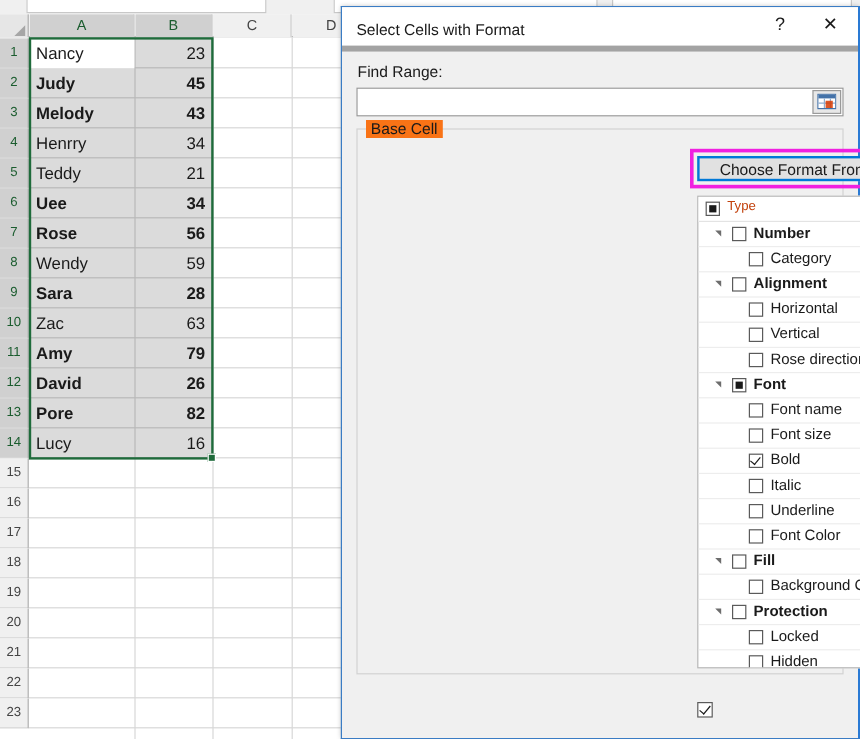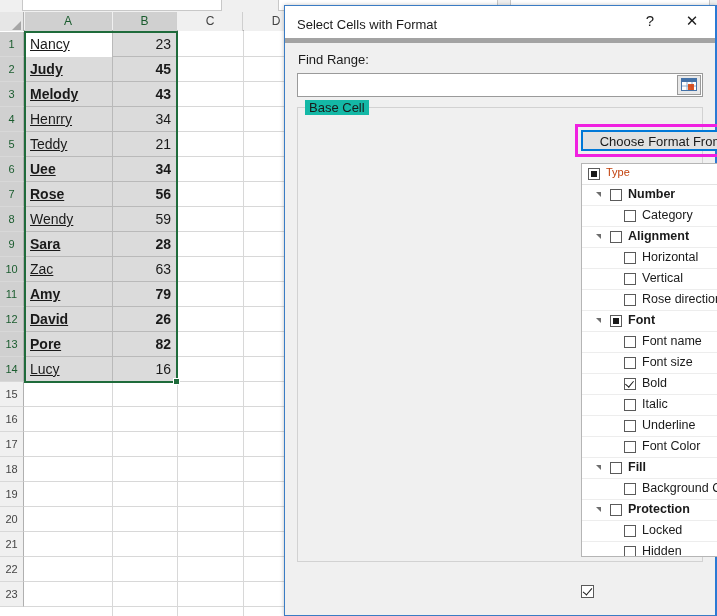--- a/index.html
+++ b/index.html
@@ -78,21 +78,21 @@
   .gline-h {
     position: absolute; left: 24px; right: 0; height: 1px;
     background: #d8d8d8;
   }
 
   .cell {
     position: absolute; height: 25px; line-height: 25px;
     font-size: 14px; color: #1a1a1a; overflow: hidden;
     white-space: nowrap;
   }
-  .cell.a { left: 26px; width: 88px; padding-left: 4px; text-align: left; text-decoration: underline; }
+  .cell.a { left: 26px; width: 88px; padding-left: 4px; text-align: left; }
   .cell.b { left: 113px; width: 64px; padding-right: 6px; text-align: right; }
   .cell.bold { font-weight: bold; }
 
   .selfill {
     position: absolute; left: 25px; top: 20px; width: 152px; height: 350px;
     background: rgba(0,0,0,0.14);
   }
   .activecell {
     position: absolute; left: 25px; top: 20px; width: 87px; height: 25px;
     background: #ffffff;
@@ -156,21 +156,21 @@
   .rangebtn svg { display: block; margin: 2px auto 0; }
 
   
   .groupbox {
     position: absolute; left: 12px; top: 101px;
     width: 406px; height: 455px;
     border: 1px solid #d2d2d2;
   }
   .group-legend {
     position: absolute; left: 20px; top: 94px;
-    background: #14b8a6; padding: 0 4px;
+    background: #f97316; padding: 0 4px;
     font-size: 13px; color: #1a1a1a;
   }
 
   .chooseBtnHighlight {
     position: absolute; left: 290px; top: 118px;
     width: 199px; height: 33px;
     border: 3px solid #f020e0;
   }
   .chooseBtn {
     position: absolute; left: 296px; top: 124px;

